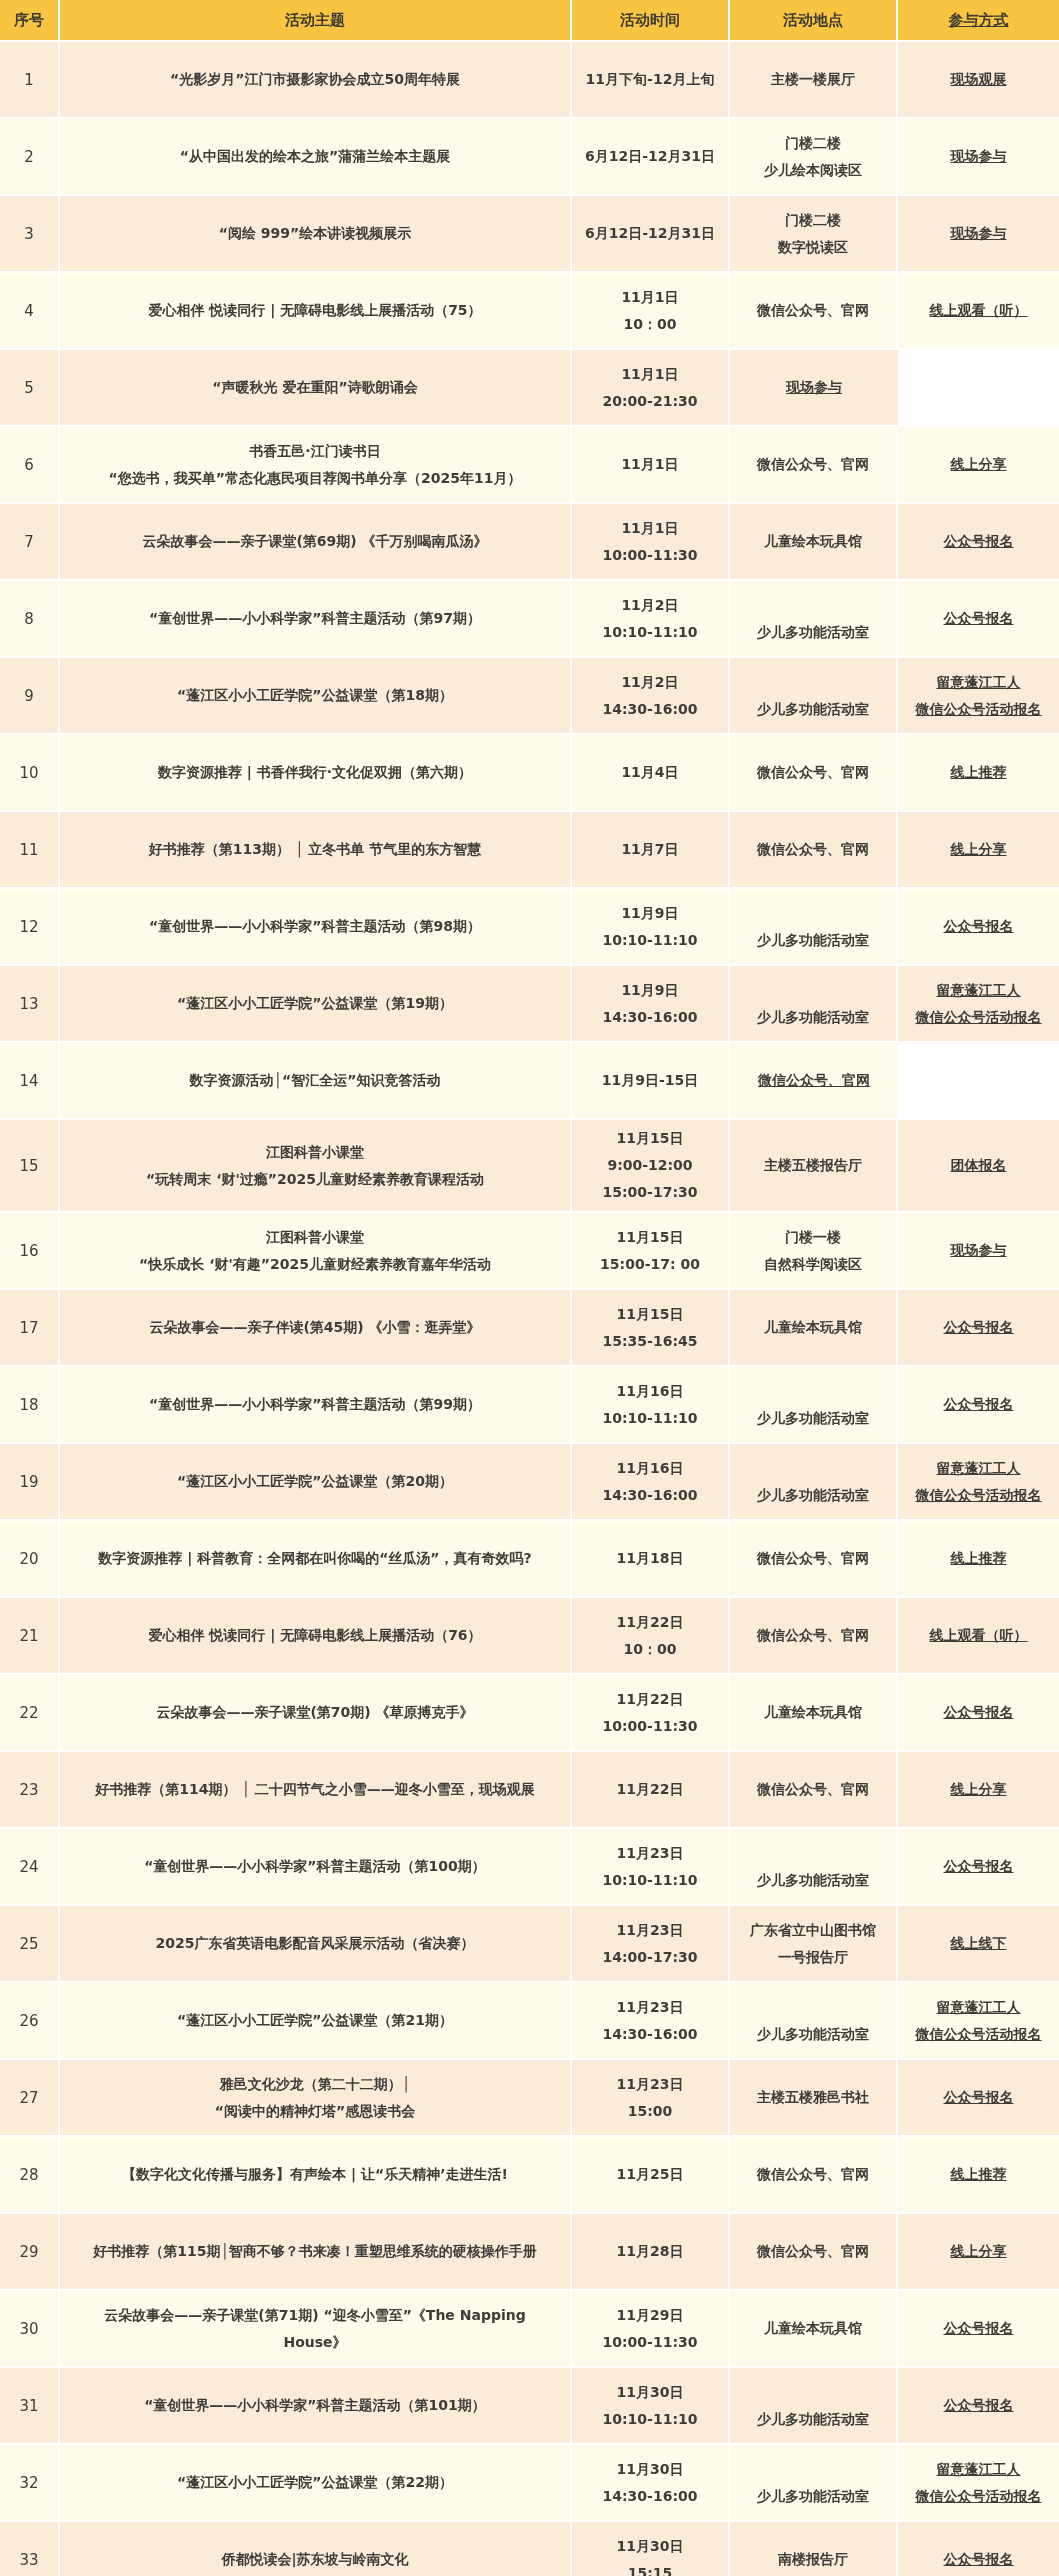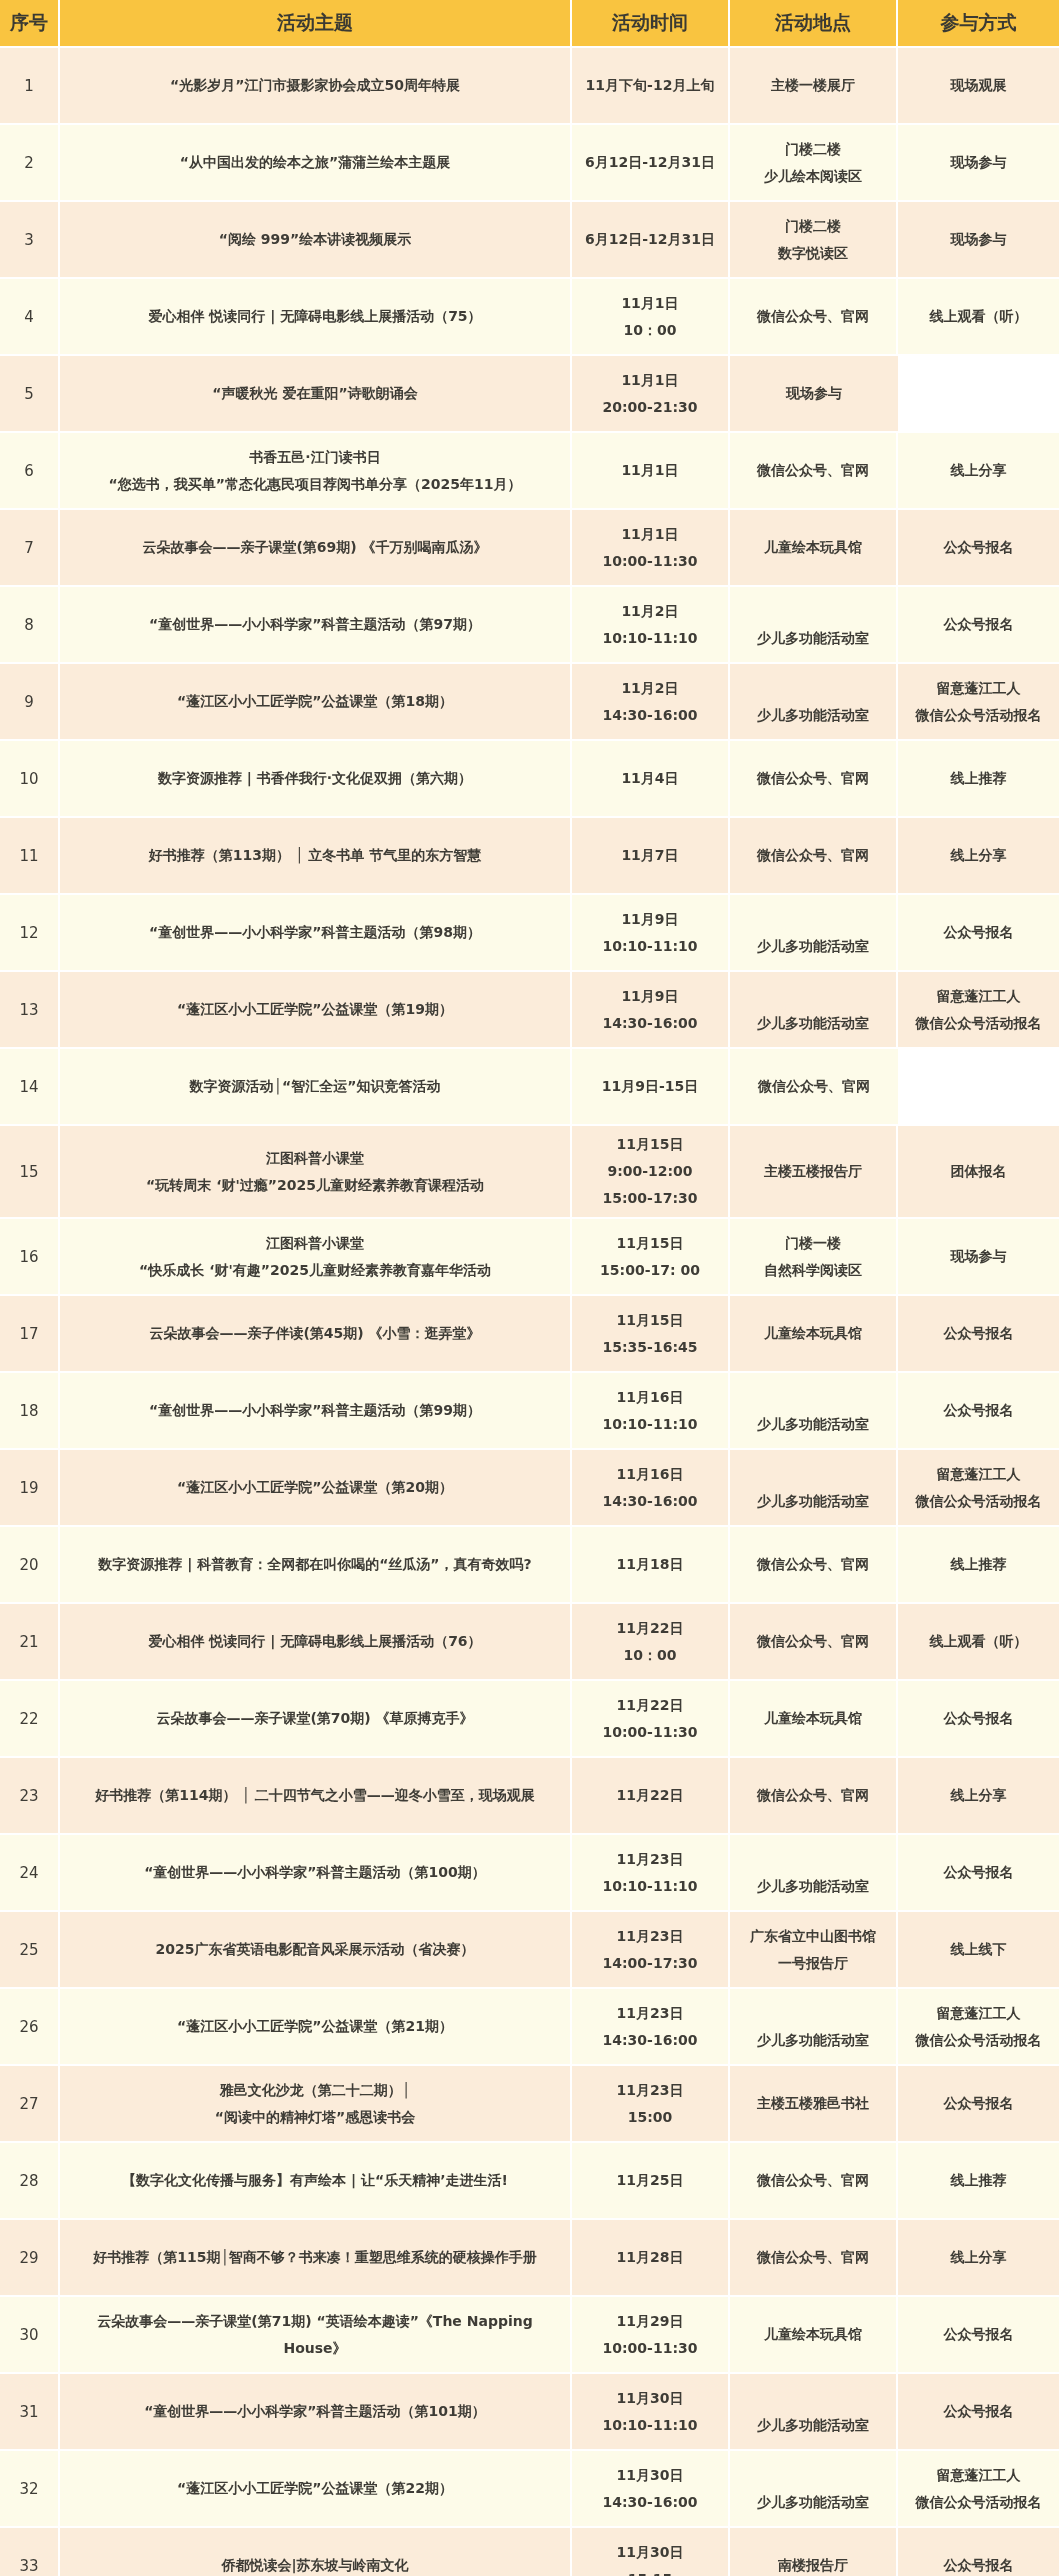--- a/index.html
+++ b/index.html
@@ -28,26 +28,26 @@
     display:flex;
     flex-direction:column;
     justify-content:center;
     align-items:center;
     text-align:center;
     padding:5px 8px;
     min-height:77px;
     font-size:14px;
     font-weight:700;
   }
-  .cell:last-child{border-right:none;}
+  .cell:last-child{border-right:none;text-decoration:underline;}
   .row.header-row .cell{
     background:var(--header-bg);
     min-height:42px;
     padding:10px 6px;
-    font-size:19px;
+    font-size:15px;
     color:var(--header-text);
   }
   .row.peach .cell{background:var(--row-odd);}
   .row.cream .cell{background:var(--row-even);}
   .num{font-weight:400;font-size:15px;}
   .line{line-height:27px;min-height:27px;width:100%;}
 </style>
 </head>
 <body>
 
@@ -553,21 +553,21 @@
           <div class="line">微信公众号、官网</div>
         </div>
     <div class="cell">
           <div class="line">线上分享</div>
         </div>
   </div>
 
   <div class="row cream">
     <div class="cell num">30</div>
     <div class="cell">
-          <div class="line">云朵故事会——亲子课堂(第71期) “英语绘本趣读”《The Napping</div>
+          <div class="line">云朵故事会——亲子课堂(第71期) “迎冬小雪至”《The Napping</div>
           <div class="line">House》</div>
         </div>
     <div class="cell">
           <div class="line">11月29日</div>
           <div class="line">10:00-11:30</div>
         </div>
     <div class="cell">
           <div class="line">儿童绘本玩具馆</div>
         </div>
     <div class="cell">

